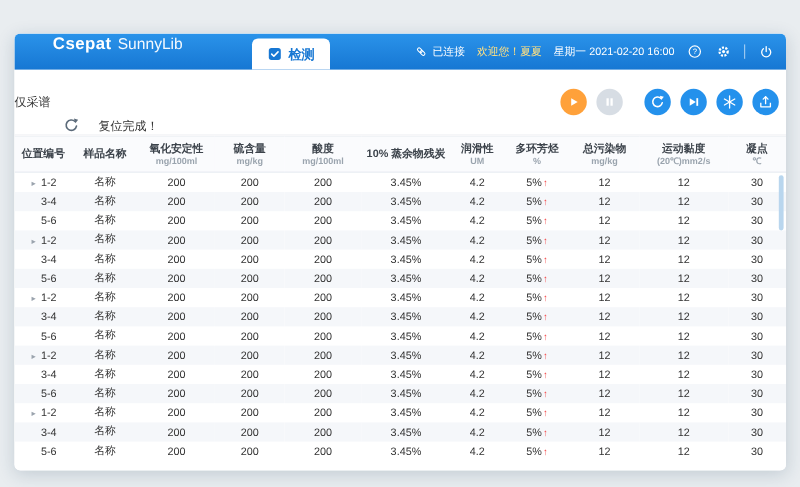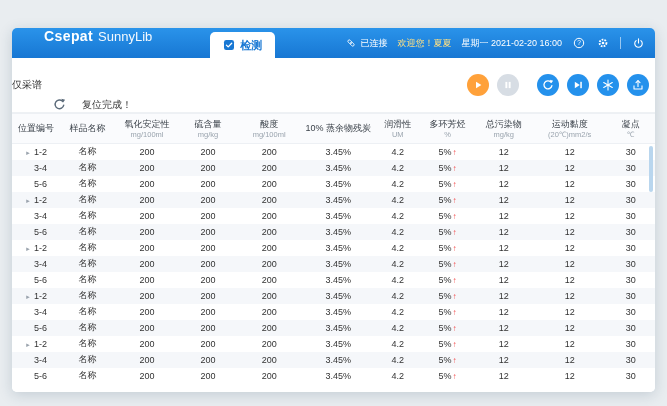--- a/index.html
+++ b/index.html
@@ -66,21 +66,21 @@
   .cbtn svg { display: block; }
   .cbtn.start { background: #ffa13a; }
   .cbtn.pause { background: #d7dde4; margin-right: 10px; }
   .cbtn.blue  { background: #2491ec; }
   
   .table-wrap { flex: 1; position: relative; overflow: hidden; background: #fff; }
   table { width: 100%; border-collapse: collapse; table-layout: fixed; }
   thead th {
     height: 30px; background: #fafbfd;
     border-top: 1px solid #edf0f4; border-bottom: 1px solid #edf0f4;
-    font-weight: normal; vertical-align: middle; text-align: center; padding: 1px 0;
+    font-weight: bold; vertical-align: middle; text-align: center; padding: 1px 0;
   }
   .col-label { font-size: 9px; color: #3c434b; line-height: 11px; }
   .col-unit  { font-size: 7.5px; color: #9aa4ae; line-height: 9px; }
   tbody td { height: 16px; font-size: 9px; color: #333; text-align: center; vertical-align: middle; padding: 0; }
   tbody tr.row-alt { background: #f5f7fa; }
   .expander { color: #9aa3ad; font-size: 7px; margin-right: 3px; display: inline-block; width: 6px; }
   .trend-up { color: #f34b4b; font-size: 8px; margin-left: 1px; font-weight: bold; }
   th:nth-child(1),  td:nth-child(1)  { width: 7.5%; }
   th:nth-child(2),  td:nth-child(2)  { width: 8.5%; }
   th:nth-child(3),  td:nth-child(3)  { width: 10%; }

